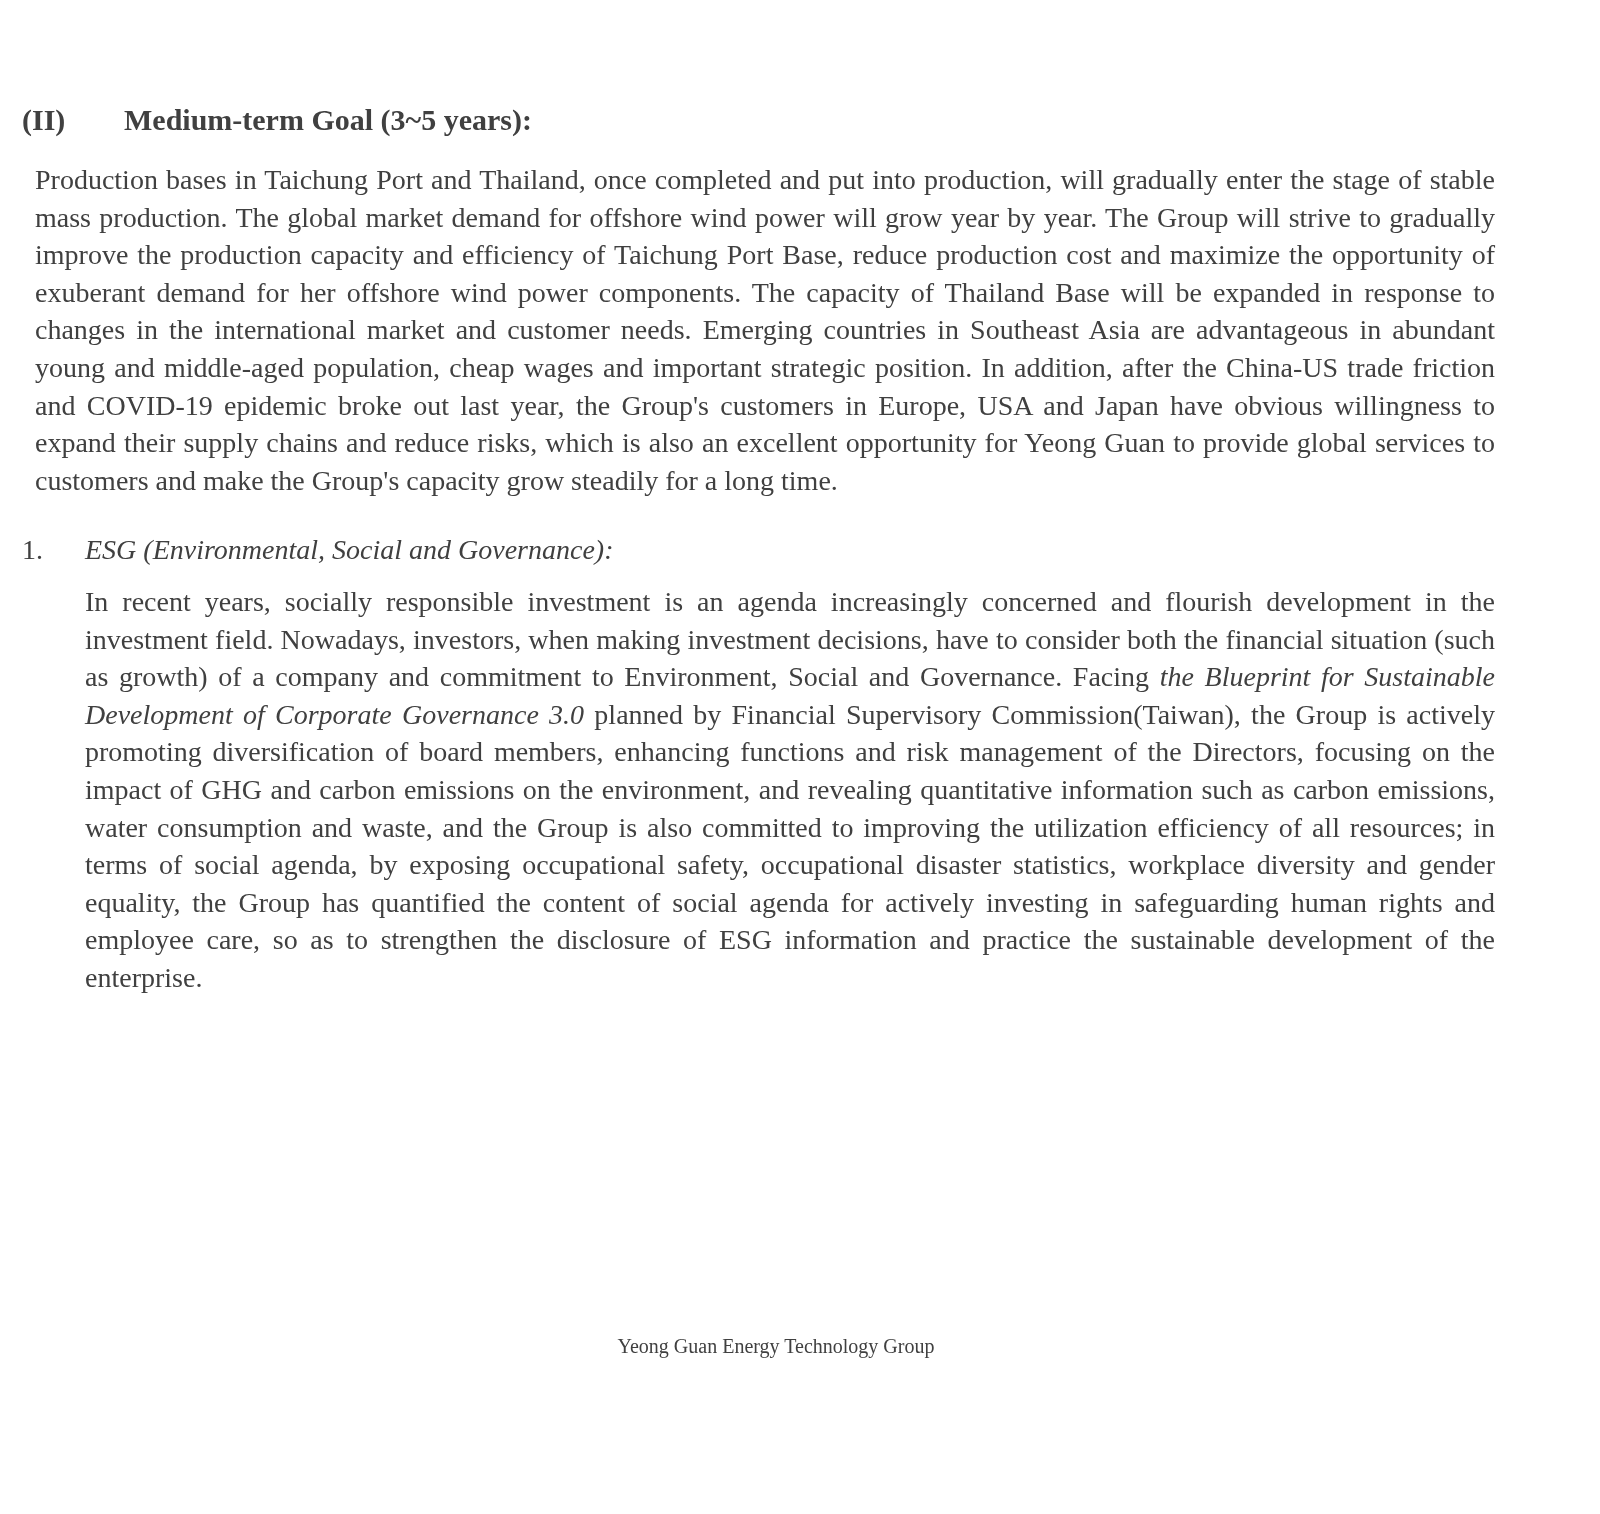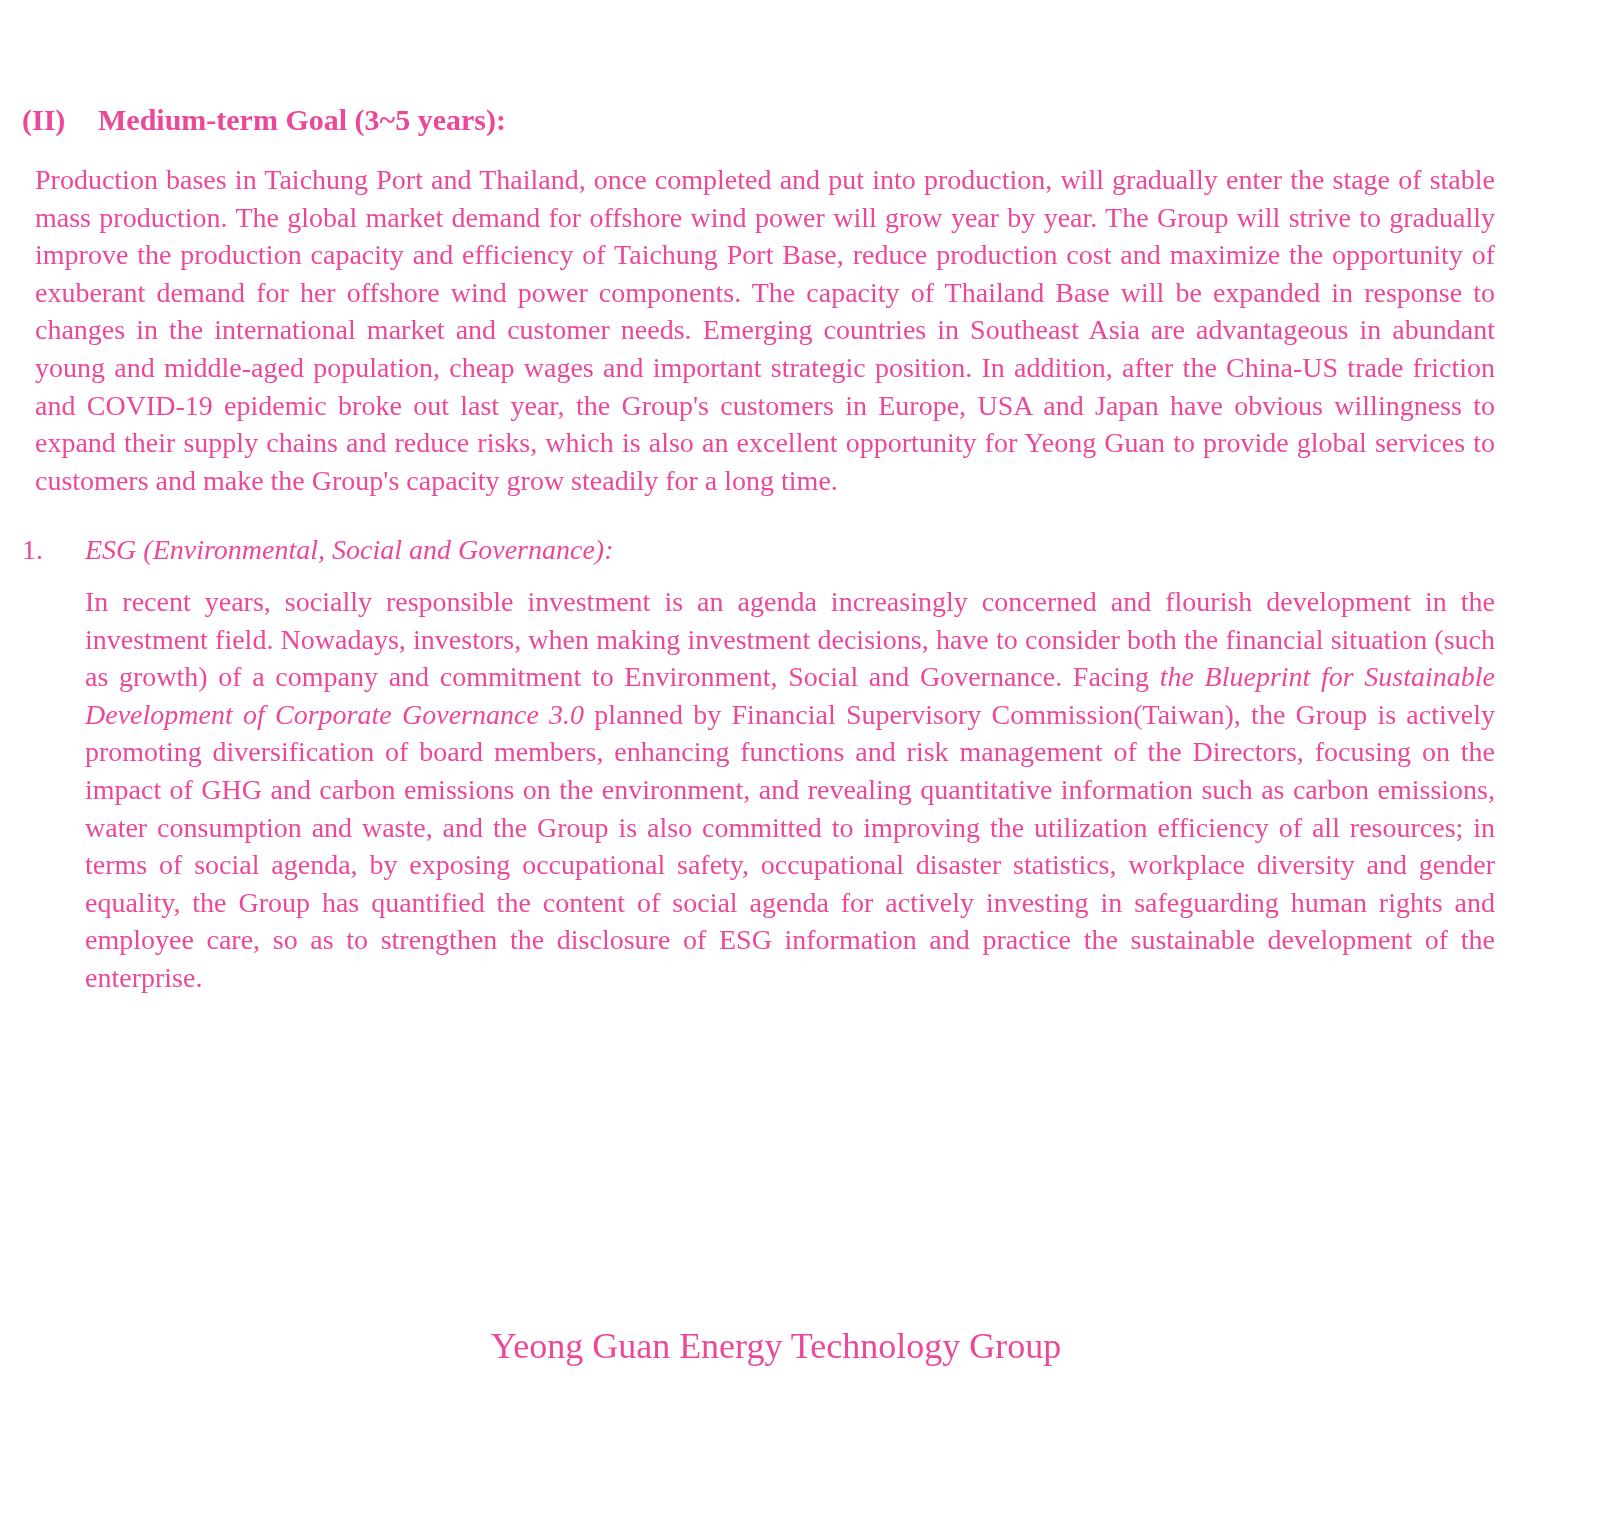--- a/index.html
+++ b/index.html
@@ -6,37 +6,38 @@
     margin: 0;
     padding: 0;
     background: #ffffff;
   }
   .page {
     position: relative;
     width: 1600px;
     height: 1514px;
     box-sizing: border-box;
     background: #ffffff;
-    color: #ec4899;
+    color: #404040;
     font-family: "Liberation Serif", "DejaVu Serif", serif;
     padding: 103px 92px 0 22px;
     overflow: hidden;
   }
   .heading {
     display: flex;
     align-items: baseline;
     font-weight: bold;
     font-size: 30px;
     line-height: 34px;
   }
   .heading .h-label {
     flex: 0 0 76px;
   }
   .heading .h-title {
     flex: 1 1 auto;
+    margin-left: 26px;
   }
   .body-text {
     font-size: 28px;
     line-height: 37.6px;
     margin: 13px;
     text-align: justify;
     text-justify: inter-word;
   }
   .body-text.left {
     text-align: left;
@@ -70,21 +71,21 @@
   }
   .para-esg em {
     font-style: italic;
   }
   .footer {
     position: absolute;
     left: 22px;
     right: 70px;
     top: 1328px;
     text-align: center;
-    font-size: 36px;
+    font-size: 20px;
     line-height: 37.6px;
   }
 </style>
 </head>
 <body>
 
 <div class="page">
 
   <div class="heading heading-medium">
     <span class="h-label">(II)</span>

